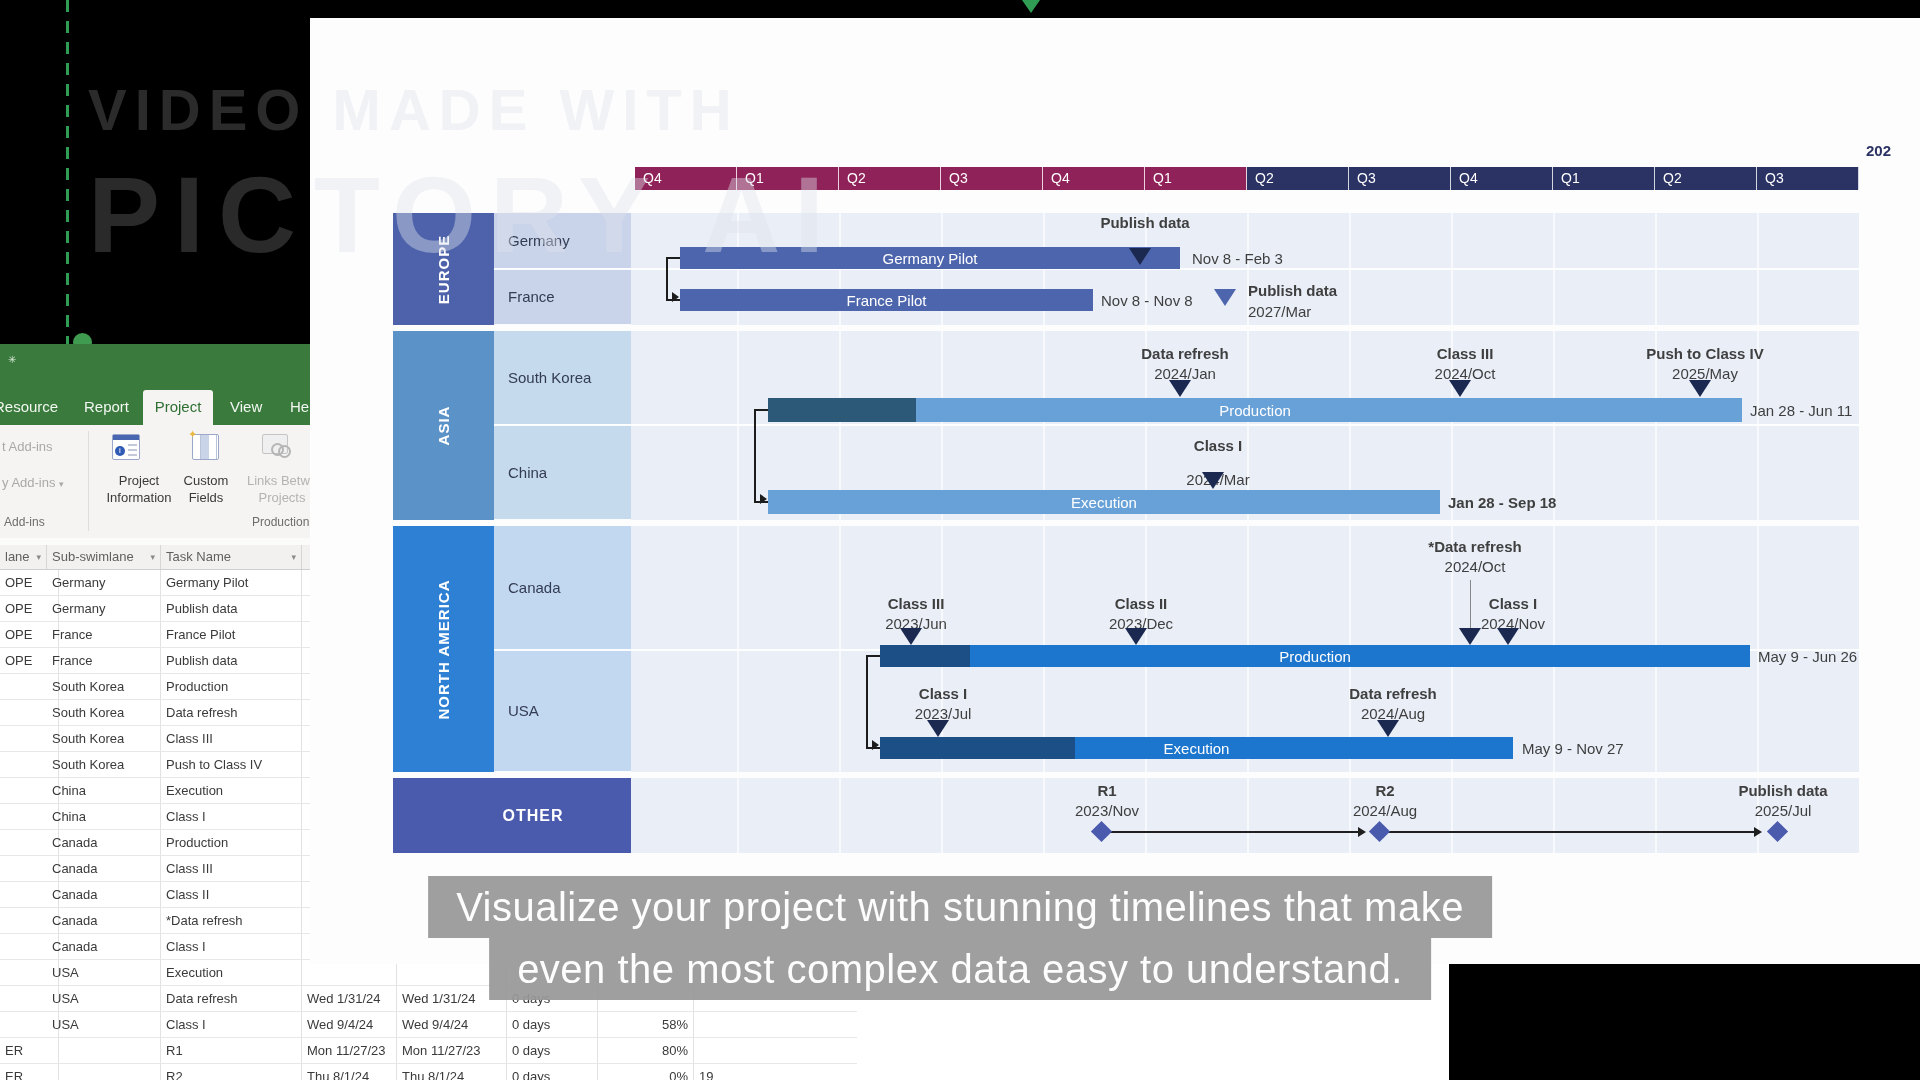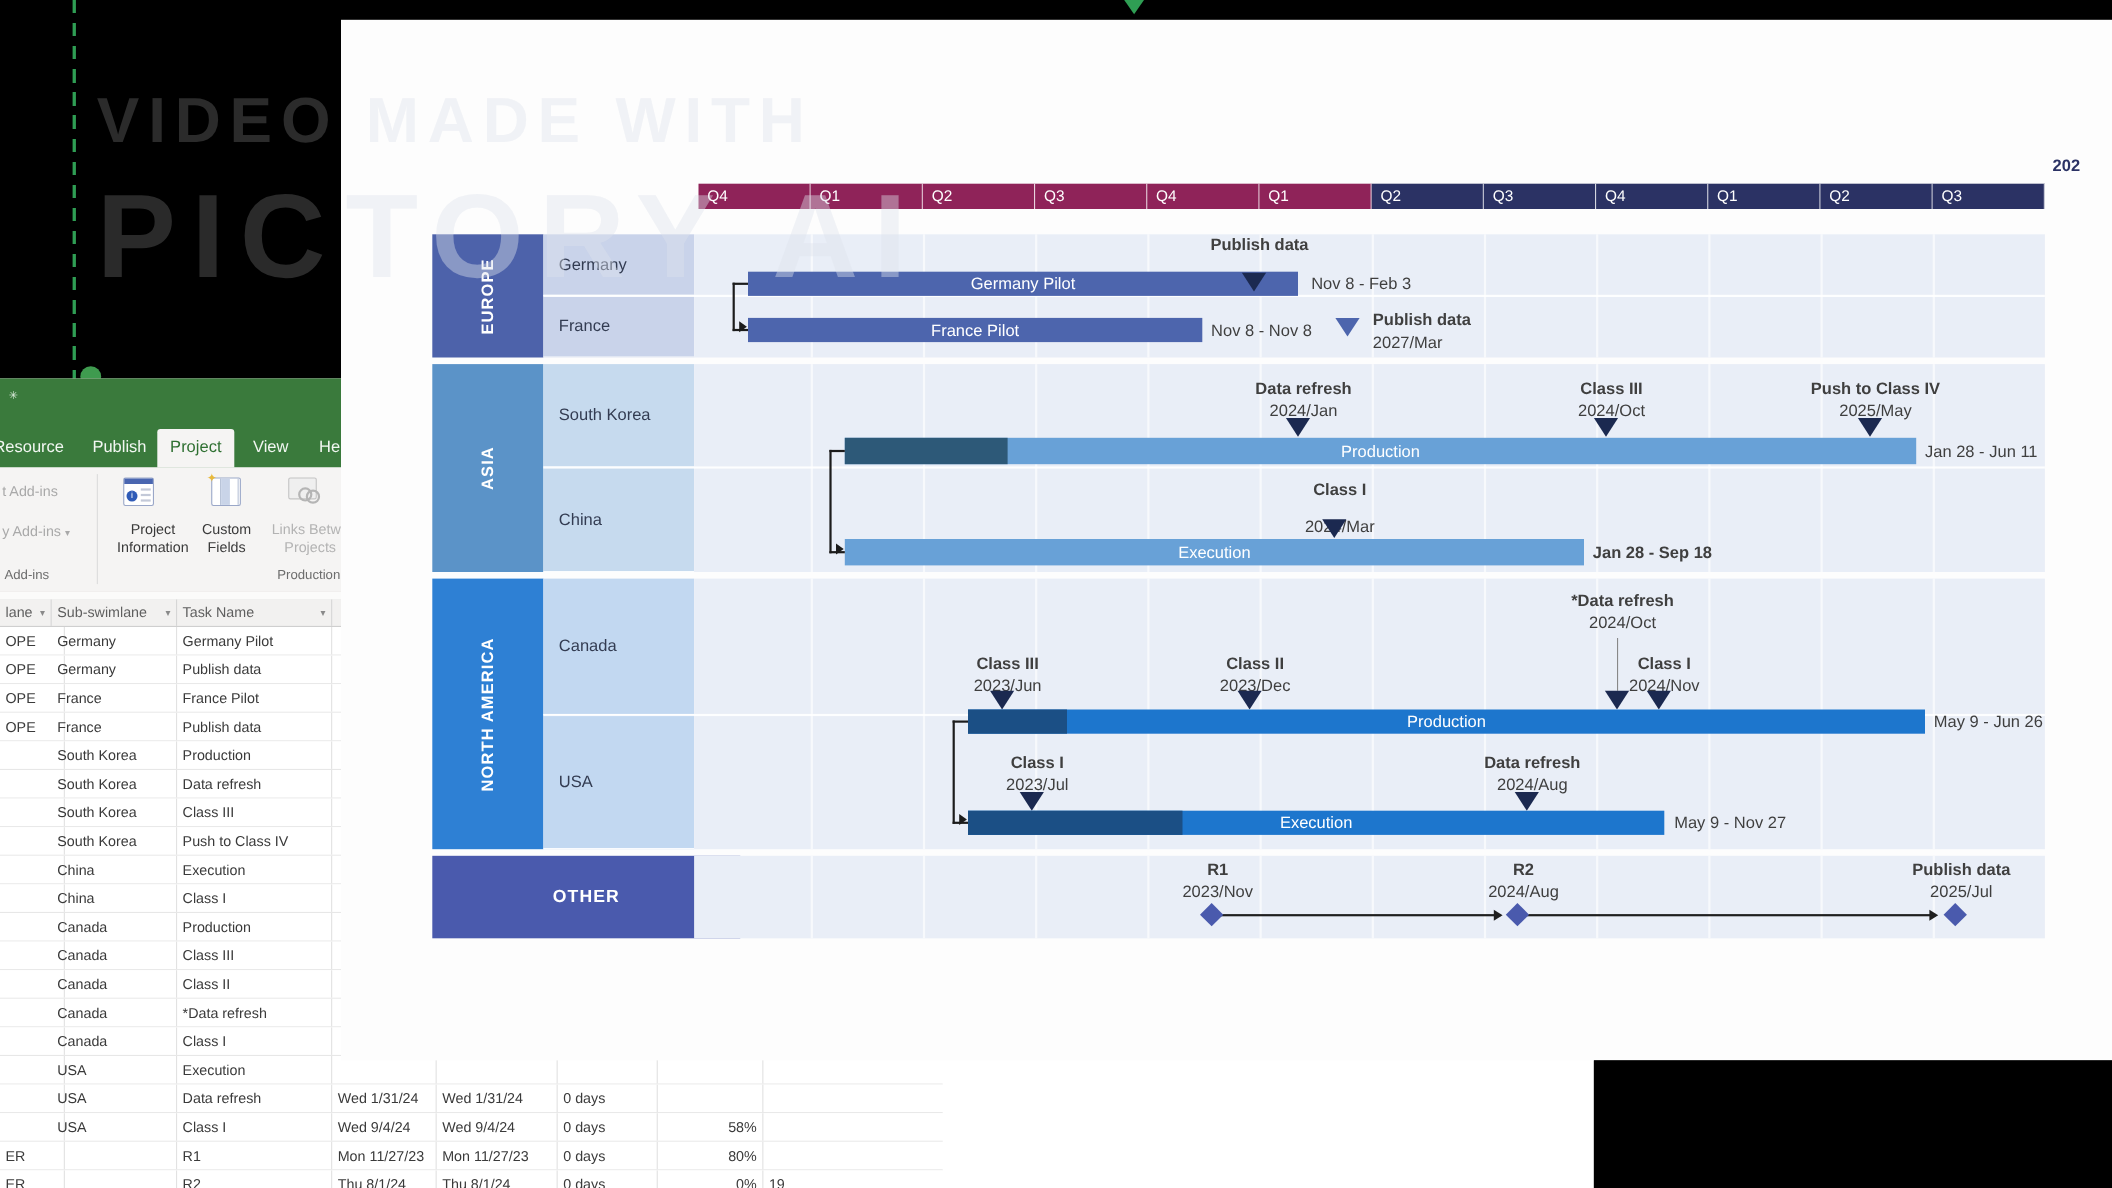--- a/index.html
+++ b/index.html
@@ -121,21 +121,21 @@
   <div class="abs wm2" style="left:88px;top:152px;">PICTORY AI</div>
 
   <div class="abs dash-line" style="left:66px;top:0;height:356px;"></div>
   <div class="abs tri-down-green" style="left:1022px;top:0;"></div>
   <div class="abs green-dot" style="left:73px;top:333px;"></div>
 
   <div id="msp" class="abs">
     <div class="abs msp-green">
       <div style="position:absolute;left:8px;top:10px;color:#d8e8d8;font-size:10px;">✳</div>
       <div class="msp-tab" style="left:-6px;width:70px;">Resource</div>
-      <div class="msp-tab" style="left:84px;width:60px;">Publish</div>
+      <div class="msp-tab" style="left:84px;width:60px;">Report</div>
       <div class="msp-tab msp-tab-active" style="left:143px;width:70px;">Project</div>
       <div class="msp-tab" style="left:230px;width:46px;">View</div>
       <div class="msp-tab" style="left:290px;width:26px;">He</div>
     </div>
 
     <div class="abs ribbon">
       <div class="gray-item" style="left:2px;top:14px;">t Add-ins</div>
       <div class="gray-item" style="left:2px;top:50px;">
         <span>y Add-ins</span>
         <span style="font-size:9px;">▾</span>
@@ -614,14 +614,18 @@
     <div class="odiam" style="left:784px;top:806px;"></div>
     <div class="odiam" style="left:1062px;top:806px;"></div>
     <div class="odiam" style="left:1460px;top:806px;"></div>
 
     <div class="abs wm1 wm-ghost" style="left:-222px;top:58px;">VIDEO MADE WITH</div>
     <div class="abs wm2 wm-ghost" style="left:-218px;top:134px;">PICTORY AI</div>
   </div>
 
   <div id="blackbox" class="abs"></div>
 
+  <div id="caption" class="abs">
+    <span>Visualize your project with stunning timelines that make</span>
+    <span>even the most complex data easy to understand.</span>
+  </div>
 
 </div>
 
 </body></html>

